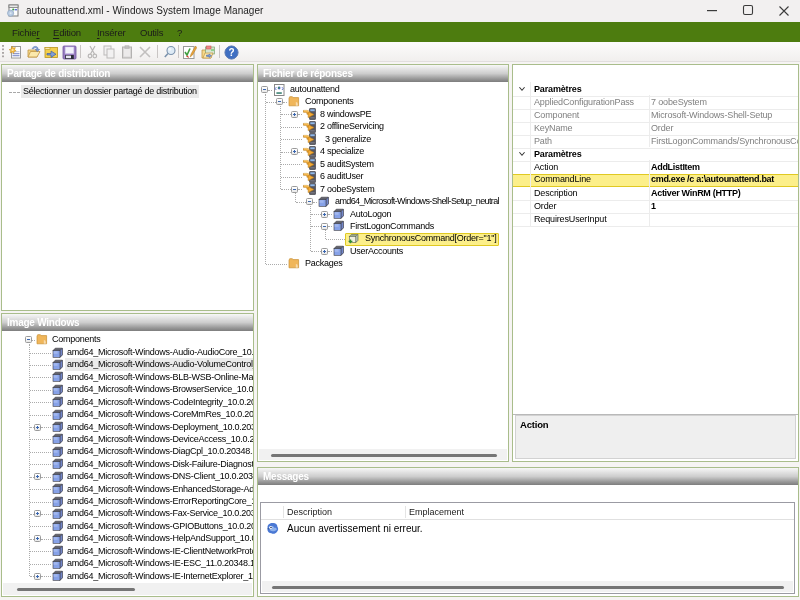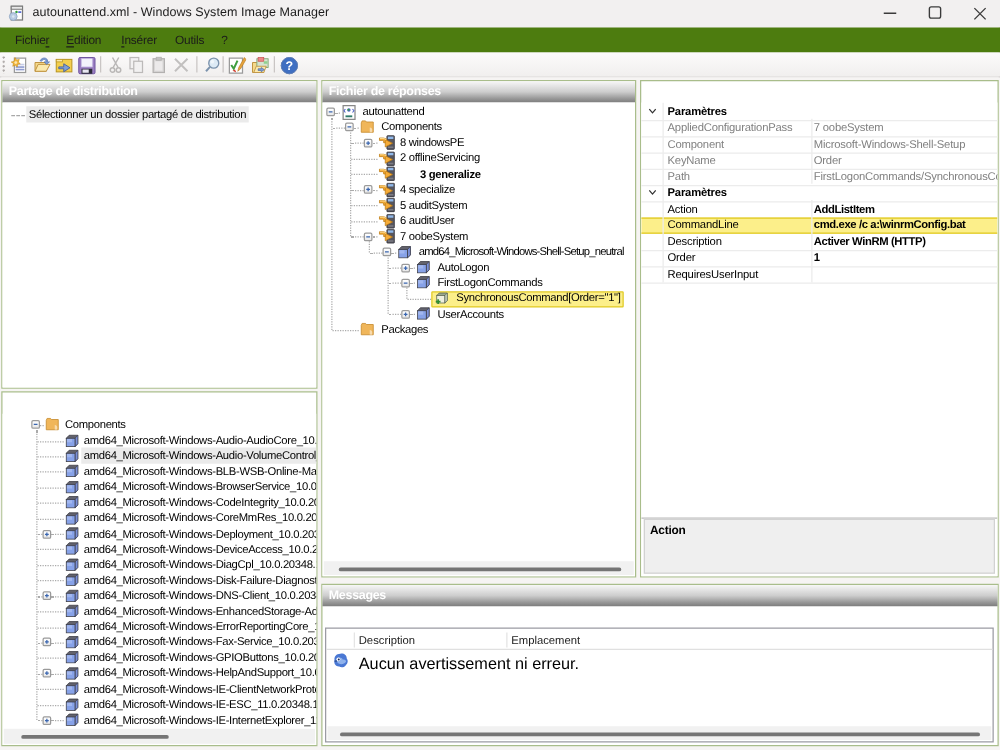--- a/index.html
+++ b/index.html
@@ -157,20 +157,21 @@
 
   <div class="panel" id="p-dist" style="left:1px;top:64px;width:253px;height:247px;">
     <div class="phead">Partage de distribution</div>
     <div class="pbody">
       <div style="position:absolute;left:7px;top:10px;width:11px;border-top:1px dashed #a8a8a8;"></div>
       <div class="trow" style="left:19px;top:3px;font-size:9px;"><span class="sel" style="display:inline-block;padding:0 2px;">Sélectionner un dossier partagé de distribution</span></div>
     </div>
   </div>
 
   <div class="panel" id="p-img" style="left:1px;top:313px;width:253px;height:284px;">
+    <div class="phead">Image Windows</div>
     <div class="pbody" id="imgtree">
         <div class="hline" style="left:30px;top:8.5px;width:3px"></div>
         <div class="ebox" style="left:23px;top:5px">
           <i></i>
         </div>
         <svg style="position:absolute;left:34px;top:2.5px" width="12" height="11" viewBox="0 0 12 11">
           <path d="M1 2.3 L1 9.8 L10.6 9.8 L10.6 1.6 L5.1 1.6 L4.4 0.7 L1.7 0.7 L1 2.3 Z" fill="#f0b65a" stroke="#c98f33" stroke-width="0.7"></path>
           <path d="M7.8 6 a2 2 0 0 1 2 2 L9.8 9.8 L7.8 9.8 Z" fill="#fff" opacity="0.5"></path>
         </svg>
         <div class="trow" style="left:50px;top:2px;">Components</div>
@@ -411,21 +412,21 @@
         <div class="trow" style="left:62px;top:38.35px;">2 offlineServicing</div>
         <div class="hline" style="left:22.5px;top:57.3px;width:21.5px"></div>
         <svg style="position:absolute;left:45px;top:51.3px" width="13" height="12" viewBox="0 0 13 12">
           <rect x="6.5" y="0.5" width="6" height="11" rx="0.6" fill="#56565f" stroke="#33333b" stroke-width="0.6"></rect>
           <rect x="7.3" y="1.3" width="4.4" height="1.9" fill="#8fb8ea"></rect>
           <rect x="7.3" y="9.2" width="4.4" height="1.2" fill="#7b7b84"></rect>
           <path d="M0.5 2.4 L3.8 2.4 Q6.7 2.4 6.7 5.2 L6.7 6.2 L3.9 6.2 L3.9 5.3 Q3.9 4.3 3 4.3 L0.5 4.3 Z" fill="#f6ac38" stroke="#b97a14" stroke-width="0.6"></path>
           <path d="M5.2 3.6 L5.2 9.6 L11 6.6 Z" fill="#f6ac38" stroke="#b97a14" stroke-width="0.6"></path>
           <path d="M1 2.8 L3.8 2.8 Q5.2 2.9 5.9 3.9" stroke="#fcd88a" stroke-width="0.9" fill="none"></path>
         </svg>
-        <div class="trow" style="left:78px;top:50.8px;font-weight:bold;">3 generalize</div>
+        <div class="trow" style="left:67px;top:50.8px;">3 generalize</div>
         <div class="hline" style="left:22.5px;top:69.75px;width:10.5px"></div>
         <div class="hline" style="left:40px;top:69.75px;width:4px"></div>
         <div class="ebox plus" style="left:33px;top:66.25px">
           <i></i>
           <b></b>
         </div>
         <svg style="position:absolute;left:45px;top:63.75px" width="13" height="12" viewBox="0 0 13 12">
           <rect x="6.5" y="0.5" width="6" height="11" rx="0.6" fill="#56565f" stroke="#33333b" stroke-width="0.6"></rect>
           <rect x="7.3" y="1.3" width="4.4" height="1.9" fill="#8fb8ea"></rect>
           <rect x="7.3" y="9.2" width="4.4" height="1.2" fill="#7b7b84"></rect>
@@ -579,21 +580,21 @@
             <path d="M0.5 1 L3.5 4.5 L6.5 1" stroke="#333" stroke-width="1.2" fill="none"></path>
           </svg>
           <span class="pname bold">Paramètres</span>
         </div>
         <div class="prow" style="top:79px;">
           <span class="pname">Action</span>
           <span class="pval bold">AddListItem</span>
         </div>
         <div class="prow" style="top:92px;background:#fcef8a;border-top:1px solid #e0c922;border-bottom:1px solid #e0c922;height:11px;line-height:11px;left:0;right:0;">
           <span class="pname" style="top:-1px">CommandLine</span>
-          <span class="pval bold" style="top:-1px">cmd.exe /c a:\winrmConfig.bat</span>
+          <span class="pval bold" style="top:-1px">cmd.exe /c a:\autounattend.bat</span>
         </div>
         <div class="prow" style="top:105px;">
           <span class="pname">Description</span>
           <span class="pval bold">Activer WinRM (HTTP)</span>
         </div>
         <div class="prow" style="top:118px;">
           <span class="pname">Order</span>
           <span class="pval bold">1</span>
         </div>
         <div class="prow" style="top:131px;text-decoration:underline;">
@@ -619,19 +620,19 @@
         <i style="position:absolute;left:22px;top:1px;bottom:1px;width:1px;background:#e4e4e4;"></i>
         <i style="position:absolute;left:144px;top:1px;bottom:1px;width:1px;background:#e4e4e4;"></i>
       </div>
       <svg style="position:absolute;left:5px;top:19px" width="13" height="13" viewBox="0 0 13 13">
           <path d="M6.3 1 C3 1 1.2 3.4 1.6 6 C0.8 8.6 2.6 11.4 5.4 11.2 C7 12.4 9.8 11.8 10.8 10 C12.4 8.8 12.6 6 11.4 4.8 C11.6 2.2 8.8 0.4 6.3 1 Z" fill="#4a78d4"></path>
           <path d="M3 5.2 C4.6 3.4 7.6 3.7 8.3 5.8 C9.5 5.3 10.7 6 10.9 7.2 C9.5 9.6 5.8 10 4 8.2 Z" fill="#8fb2ec"></path>
           <circle cx="4.7" cy="5.4" r="1.5" fill="#fff"></circle>
           <circle cx="5" cy="5.5" r="0.8" fill="#16295e"></circle>
           <path d="M1 6.8 L3.4 6.2 L3.2 7.6 Z" fill="#27447e"></path>
         </svg>
-      <div style="position:absolute;left:26px;top:20px;font-size:13px;">Aucun avertissement ni erreur.</div>
+      <div style="position:absolute;left:26px;top:20px;font-size:10px;">Aucun avertissement ni erreur.</div>
       <div class="hsb">
           <i style="left:10px;width:512px"></i>
         </div>
     </div>
   </div>
 </div>
 
 </body></html>

